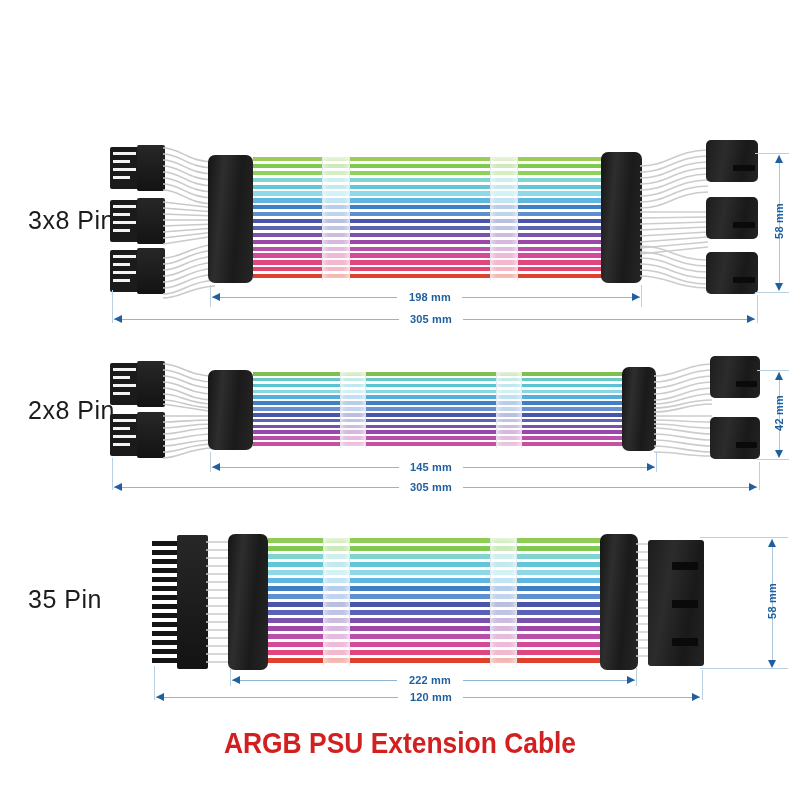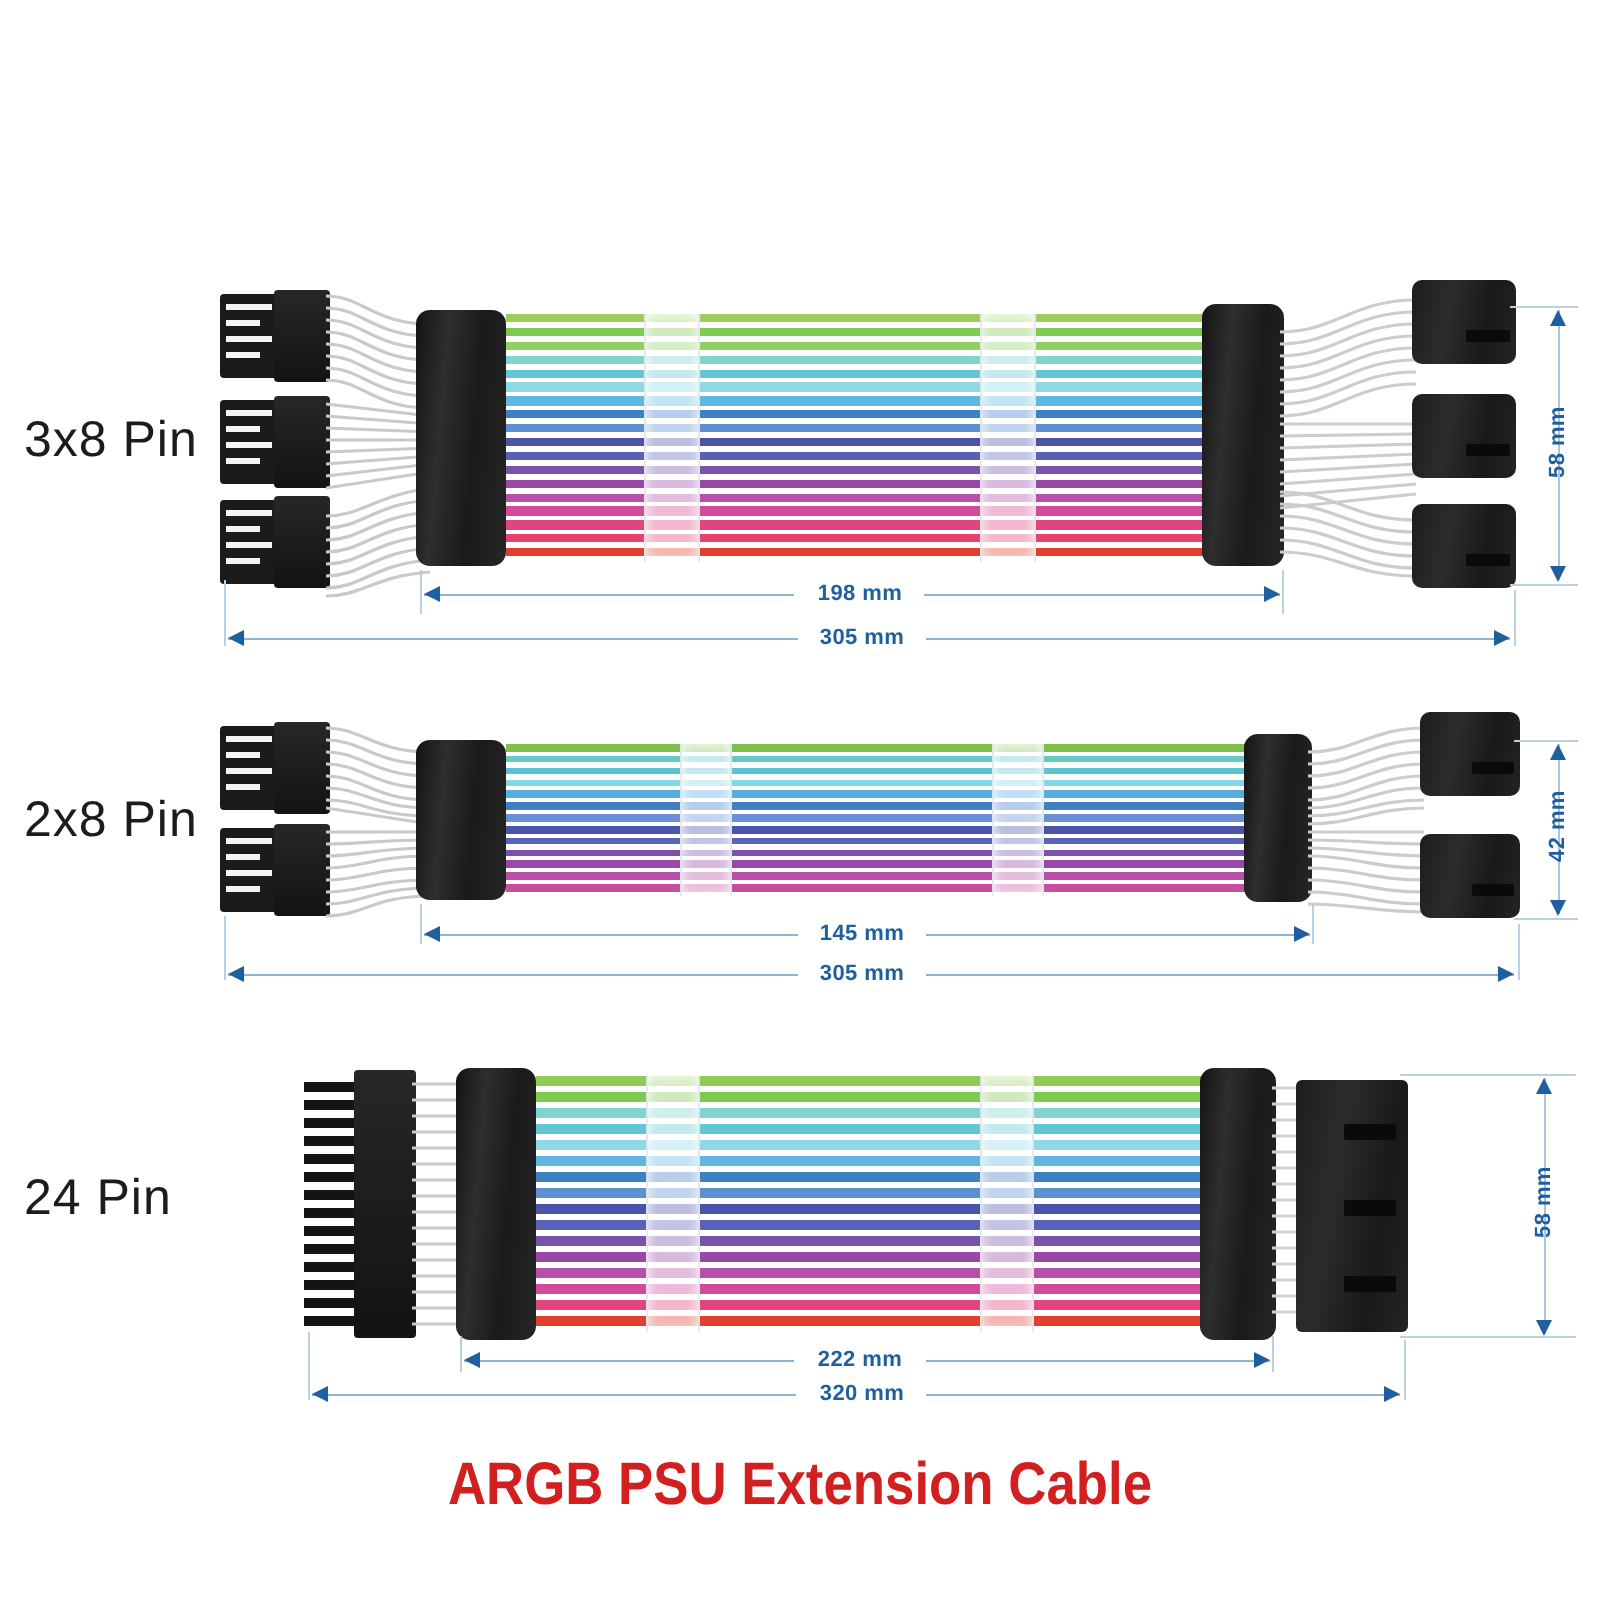--- a/index.html
+++ b/index.html
@@ -21,20 +21,21 @@
   .abs { position: absolute; }
 
   
   .row-label {
     position: absolute;
     font-family: "Liberation Sans", sans-serif;
     font-size: 25px;
     color: #1c1c1c;
     letter-spacing: 0.5px;
     white-space: nowrap;
+    margin-left: 16px;
   }
 
   
   #title {
     position: absolute;
     left: 0; right: 0;
     top: 726px;
     text-align: center;
     font-family: "Liberation Sans Narrow", "Liberation Sans", sans-serif;
     font-size: 30px;
@@ -413,21 +414,21 @@
   <div class="dim-text" style="left:399px; top:461px; width:64px; text-align:center;">145 mm</div>
 
   <div class="ext-line" style="left:112px; top:458px; width:1px; height:32px;"></div>
   <div class="ext-line" style="left:759px; top:462px; width:1px; height:28px;"></div>
   <div class="dim-line-h" style="left:114px; top:487px; width:285px;"></div>
   <div class="dim-line-h" style="left:463px; top:487px; width:294px;"></div>
   <div class="arw left" style="left:114px; top:483px;"></div>
   <div class="arw right" style="left:749px; top:483px;"></div>
   <div class="dim-text" style="left:399px; top:481px; width:64px; text-align:center;">305 mm</div>
 
-  <div class="row-label" style="left:12px; top:585px;">24 Pin</div>
+  <div class="row-label" style="left:12px; top:585px;">35 Pin</div>
 
   <svg class="abs" style="left:152px; top:539px;" width="40" height="126">
     <g fill="#141414">
       <rect x="0" y="2" width="40" height="5"></rect>
         <rect x="0" y="11" width="40" height="5"></rect>
       <rect x="0" y="20" width="40" height="5"></rect>
         <rect x="0" y="29" width="40" height="5"></rect>
       <rect x="0" y="38" width="40" height="5"></rect>
         <rect x="0" y="47" width="40" height="5"></rect>
       <rect x="0" y="56" width="26" height="5"></rect>
@@ -530,17 +531,17 @@
   <div class="arw left" style="left:232px; top:676px;"></div>
   <div class="arw right" style="left:627px; top:676px;"></div>
   <div class="dim-text" style="left:398px; top:674px; width:64px; text-align:center;">222 mm</div>
 
   <div class="ext-line" style="left:154px; top:666px; width:1px; height:34px;"></div>
   <div class="ext-line" style="left:702px; top:670px; width:1px; height:30px;"></div>
   <div class="dim-line-h" style="left:156px; top:697px; width:242px;"></div>
   <div class="dim-line-h" style="left:463px; top:697px; width:237px;"></div>
   <div class="arw left" style="left:156px; top:693px;"></div>
   <div class="arw right" style="left:692px; top:693px;"></div>
-  <div class="dim-text" style="left:399px; top:691px; width:64px; text-align:center;">320 mm</div>
+  <div class="dim-text" style="left:399px; top:691px; width:64px; text-align:center;">120 mm</div>
 
   <div id="title" style="color: rgb(210, 31, 31);">ARGB PSU Extension Cable</div>
 
 </div>
 
 </body></html>

